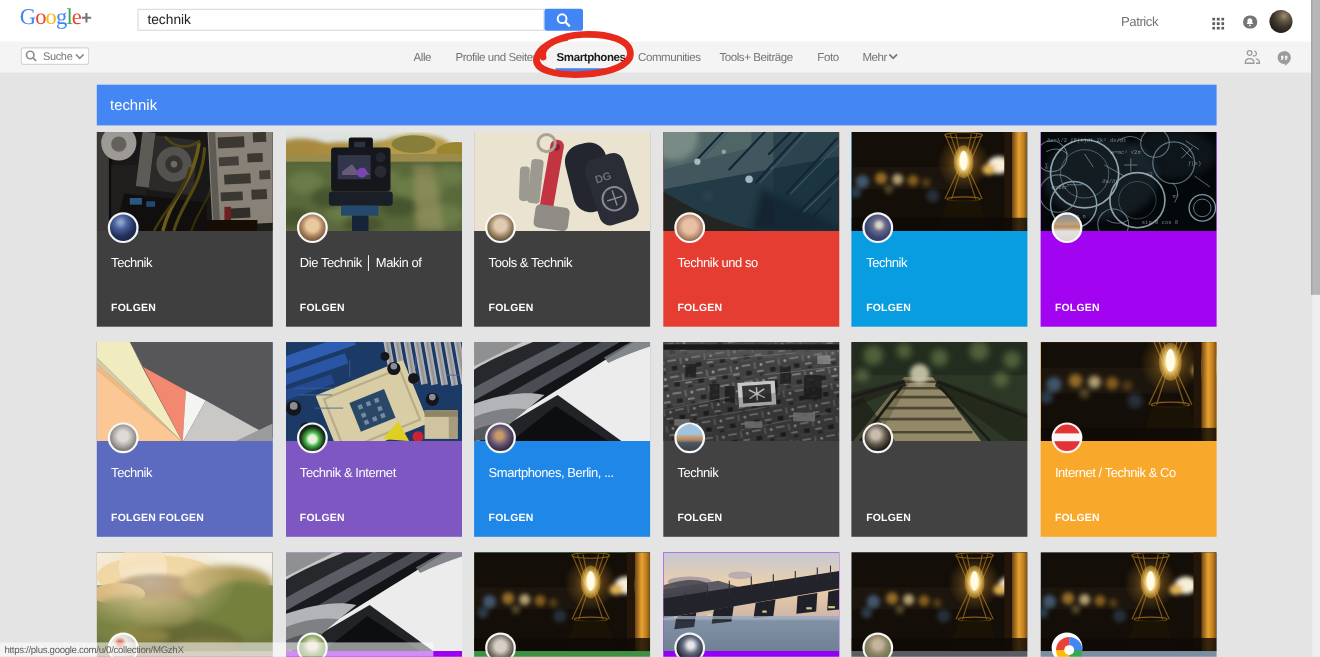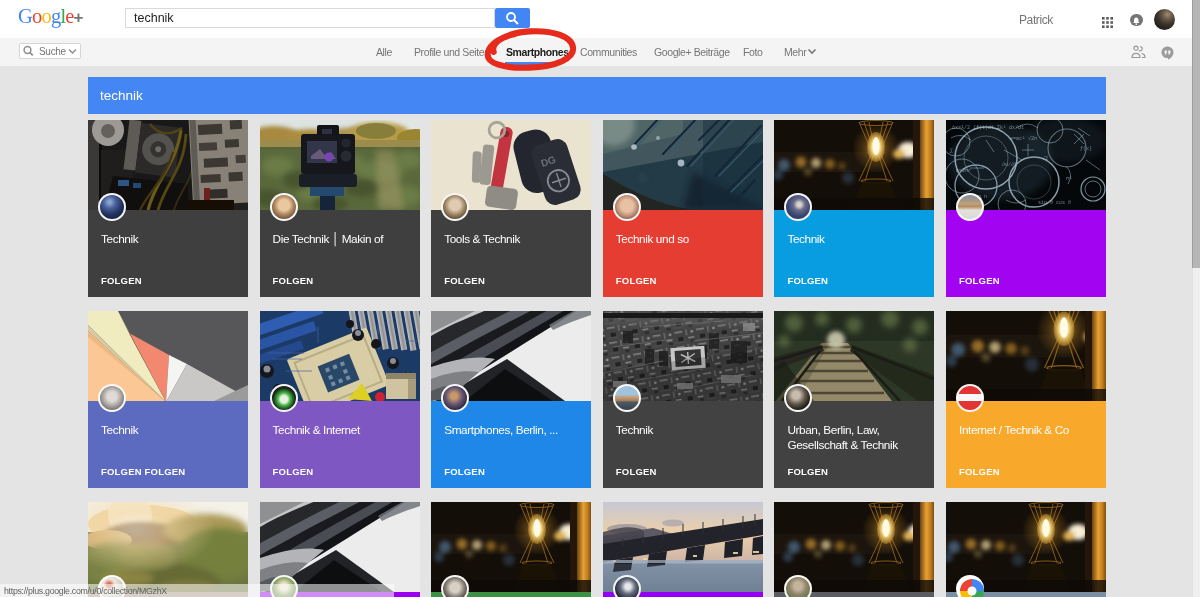--- a/index.html
+++ b/index.html
@@ -61,21 +61,21 @@
 <div id="suche"><svg width="60" height="14" viewBox="0 0 60 14">
       <circle cx="7.5" cy="6" r="3.4" fill="none" stroke="#8e8e8e" stroke-width="1.5"></circle>
       <line x1="10" y1="8.6" x2="12.8" y2="11.4" stroke="#8e8e8e" stroke-width="1.7"></line>
       <text x="19" y="10.5" font-size="10" fill="#757575" letter-spacing="-0.3" font-family="Liberation Sans">Suche</text>
       <path d="M49 5.5l3.5 3.5 3.5-3.5" fill="none" stroke="#8e8e8e" stroke-width="1.5"></path>
     </svg></div>
 <div class="nav" style="left:376px">Alle</div>
 <div class="nav" style="left:414px">Profile und Seiten</div>
 <div class="nav b" style="left:506px">Smartphones</div>
 <div class="nav" style="left:580px">Communities</div>
-<div class="nav" style="left:654px">Google+ Beiträge</div>
+<div class="nav" style="left:654px">Tools+ Beiträge</div>
 <div class="nav" style="left:743px">Foto</div>
 <div class="nav" style="left:784px">Mehr</div>
 <svg class="abs" style="left:807px;top:48px" width="10" height="7" viewBox="0 0 10 7">
     <path d="M1.5 1.5l3.5 3.5 3.5-3.5" fill="none" stroke="#777" stroke-width="1.6"></path>
   </svg>
 <div id="navu"></div>
 <div id="banner">technik</div>
 <svg width="0" height="0" style="position:absolute">
     <defs>
 <filter id="bl2" x="-60%" y="-60%" width="220%" height="220%">
@@ -520,21 +520,20 @@
         </g>
 <path d="M0 46 L48 34 L50 40 L0 60 Z" fill="#2c2b24"></path>
 <path d="M160 64 L78 34 L76 40 L144 90 L160 90 Z" fill="#272d1e"></path>
 <g stroke="#1e1e18" stroke-width="2.5">
           <path d="M0 50 L48 36 M8 90 L46 40 M160 68 L78 36 M126 90 L80 40"></path>
         </g>
 <circle cx="62" cy="29" r="9" fill="#e4e0c0" opacity="0.95" filter="url(#bl2)"></circle>
 <path d="M0 90 L40 90 L10 50 L0 56 Z" fill="#14180f" opacity="0.5"></path>
         <rect width="160" height="90" fill="#10140c" opacity="0.14"></rect>
 </svg></div>
-    <div class="tt">Urban, Berlin, Law, Gesellschaft &amp; Technik</div>
     <div class="fg">FOLGEN</div>
     <div class="av" style="background:radial-gradient(circle at 42% 38%,#c8bcac 18%,#60584c 45%,#1e1a14 72%,#0e0c08)"></div>
   </div>
 <div class="card" style="left:946.0px;top:311px;background:#f8a82a">
     <div class="ph"><svg width="160" height="90" viewBox="0 0 160 90">
         <rect width="160" height="90" fill="#140e08"></rect>
 <g transform="translate(118,19) scale(1.15) translate(-102,-28)">
 <rect x="-20" y="32" width="130" height="20" fill="#32281a" opacity="0.3"></rect>
 <g filter="url(#bl2)">
 <circle cx="10" cy="45" r="6" fill="#4f7294" opacity="0.7"></circle>

